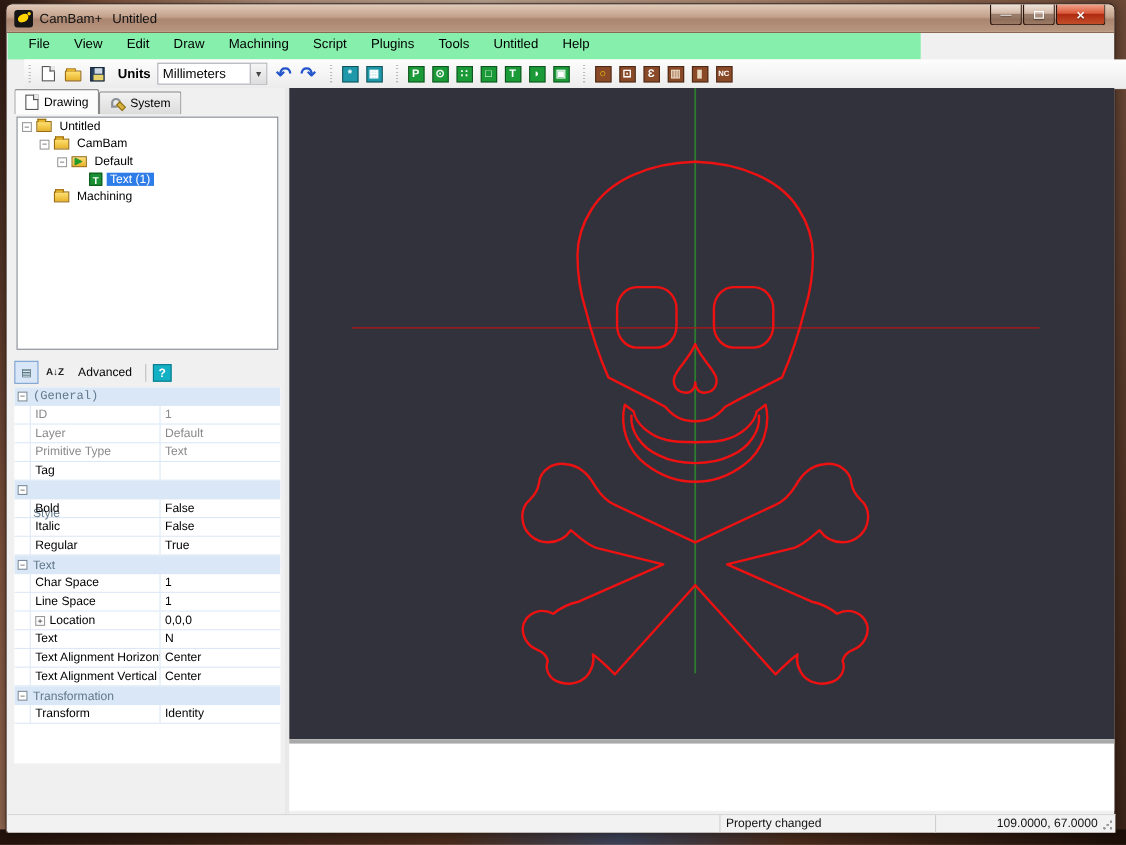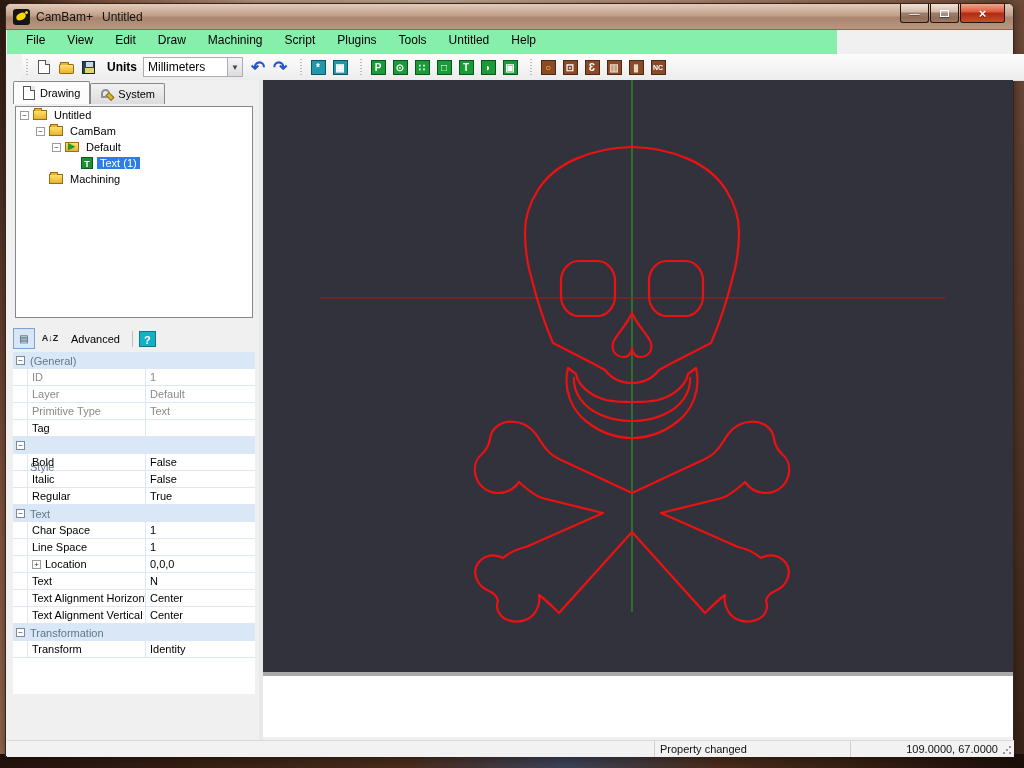--- a/index.html
+++ b/index.html
@@ -310,21 +310,21 @@
         </div>
       <div class="advanced-label">Advanced</div>
       <div class="pt-sep"></div>
       <div class="help-btn"><span>?</span></div>
     </div>
     <div class="propgrid" id="propgrid">
         <div class="prow category">
           <div class="gutter">
             <span class="cat-box">−</span>
           </div>
-          <div style="display: flex; align-items: center; padding-left: 2px;">(General)</div>
+          <div style="display: flex; align-items: center; padding-left: 2px; font-family: Liberation Mono, monospace;">(General)</div>
         </div>
         <div class="prow muted">
           <div class="gutter"></div>
           <div class="pname">
             <span>ID</span>
           </div>
           <div class="pval">
             <span>1</span>
           </div>
         </div>

